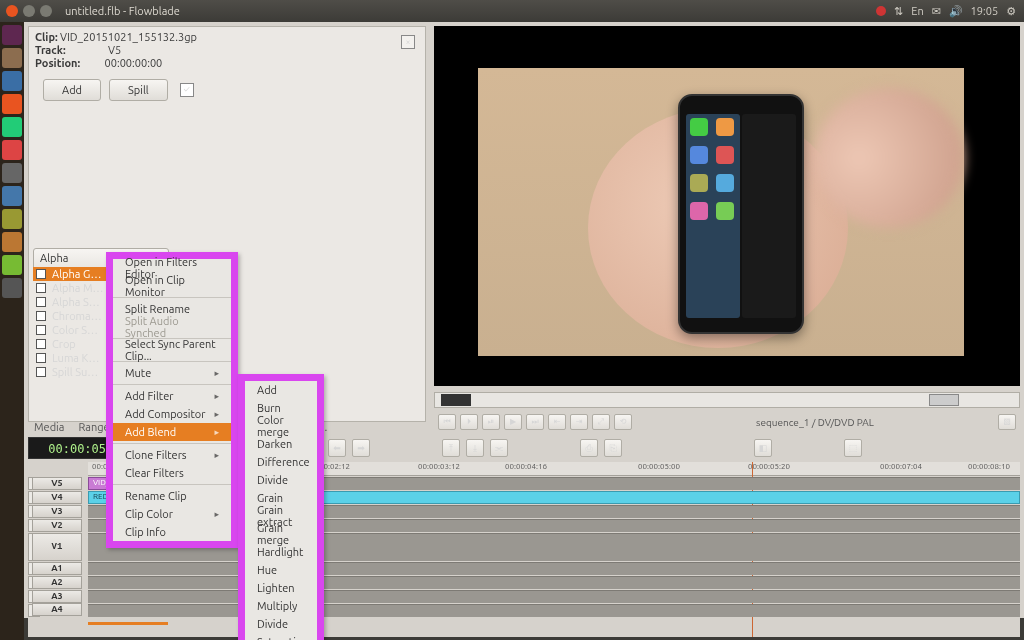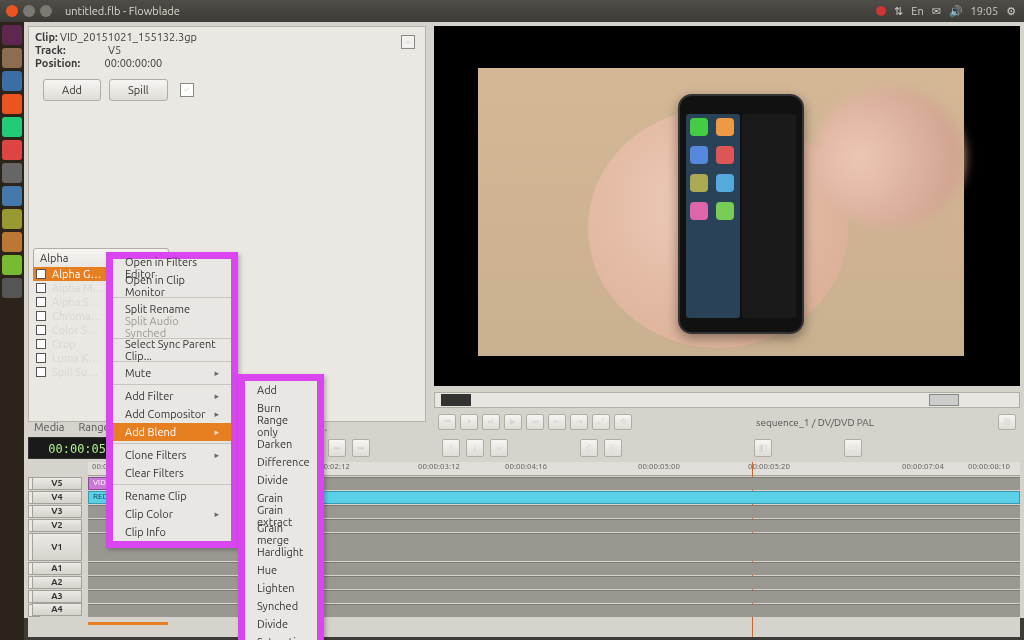--- a/index.html
+++ b/index.html
@@ -49,21 +49,21 @@
 .timeline{position:absolute;left:4px;top:440px;width:992px;height:175px;background:#d6d2cc;}
 .track-header{position:absolute;left:4px;width:50px;height:13px;background:linear-gradient(#eceae6,#d6d2cc);border:1px solid #a4a19a;font-size:9px;text-align:center;line-height:11px;color:#333;font-weight:bold;}
 .track-lane{position:absolute;left:60px;width:932px;height:13px;background:#9a9791;border-top:1px solid #7d7a74;}
 .ruler{position:absolute;left:60px;top:0;width:932px;height:14px;background:#e2dfda;border-bottom:1px solid #a4a19a;font-size:8px;color:#555;}
 .rtick{position:absolute;top:0;font-size:8px;}
 .clip-v5{position:absolute;left:60px;top:15px;width:210px;height:13px;background:#c97bd4;border:1px solid #8a4b99;font-size:8px;color:#fff;padding-left:4px;overflow:hidden;}
 .clip-v4{position:absolute;left:60px;top:29px;width:932px;height:13px;background:#5bd1e8;border:1px solid #3a9bb0;font-size:8px;color:#154452;padding-left:4px;overflow:hidden;}
 .playhead{position:absolute;top:0;width:1px;height:175px;background:#c63;left:724px;}
 .mute-col{position:absolute;left:0;width:12px;height:13px;border:1px solid #a4a19a;background:#eceae6;font-size:8px;text-align:center;}
 .expand{position:absolute;left:56px;width:10px;height:13px;text-align:center;font-size:9px;line-height:11px;}
-.v1-big{height:28px !important; line-height:26px !important;}
+.v1-big{height:28px !important; line-height:26px !important;font-family:Liberation Mono, monospace;}
 </style>
 </head>
 <body>
 
 <div class="titlebar">
   <div class="win-btn btn-close"></div>
   <div class="win-btn btn-min"></div>
   <div class="win-btn btn-max"></div>
   <span style="margin-left:8px">untitled.flb - Flowblade</span>
 </div>
@@ -213,21 +213,21 @@
 
   <div class="timeline">
     <div class="ruler">
       <span class="rtick" style="left:4px">00:00:00:00</span>
       <span class="rtick" style="left:110px">00:00:01:06</span>
       <span class="rtick" style="left:220px">00:00:02:12</span>
       <span class="rtick" style="left:330px">00:00:03:12</span>
       <span class="rtick" style="left:417px">00:00:04:16</span>
       <span class="rtick" style="left:550px">00:00:05:00</span>
       <span class="rtick" style="left:660px">00:00:05:20</span>
-      <span class="rtick" style="left:814px">00:00:07:04</span>
+      <span class="rtick" style="left:792px">00:00:07:04</span>
       <span class="rtick" style="left:880px">00:00:08:10</span>
     </div>
     <div class="playhead"></div>
 
     <div class="mute-col" style="top:15px">◂</div>
     <div class="track-header" style="top:15px">V5</div>
     <div class="track-lane" style="top:15px"></div>
     <div class="clip-v5">VID_20151021_155132.3gp</div>
 
     <div class="mute-col" style="top:29px">◂</div>
@@ -286,28 +286,28 @@
       <div class="item">Clear Filters</div>
       <div class="sep"></div>
       <div class="item">Rename Clip</div>
       <div class="item">Clip Color<span class="arrow">▸</span></div>
       <div class="item">Clip Info</div>
     </div>
 
   <div class="ctx" style="left:214px;top:352px;width:86px" id="ctx2">
       <div class="item">Add</div>
       <div class="item">Burn</div>
-      <div class="item">Range only</div>
+      <div class="item">Color merge</div>
       <div class="item">Darken</div>
       <div class="item">Difference</div>
       <div class="item">Divide</div>
       <div class="item">Grain</div>
       <div class="item">Grain extract</div>
       <div class="item">Grain merge</div>
       <div class="item">Hardlight</div>
       <div class="item">Hue</div>
       <div class="item">Lighten</div>
-      <div class="item">Synched</div>
+      <div class="item">Multiply</div>
       <div class="item">Divide</div>
       <div class="item">Saturation</div>
     </div>
 
 </div>
 
 </body></html>

